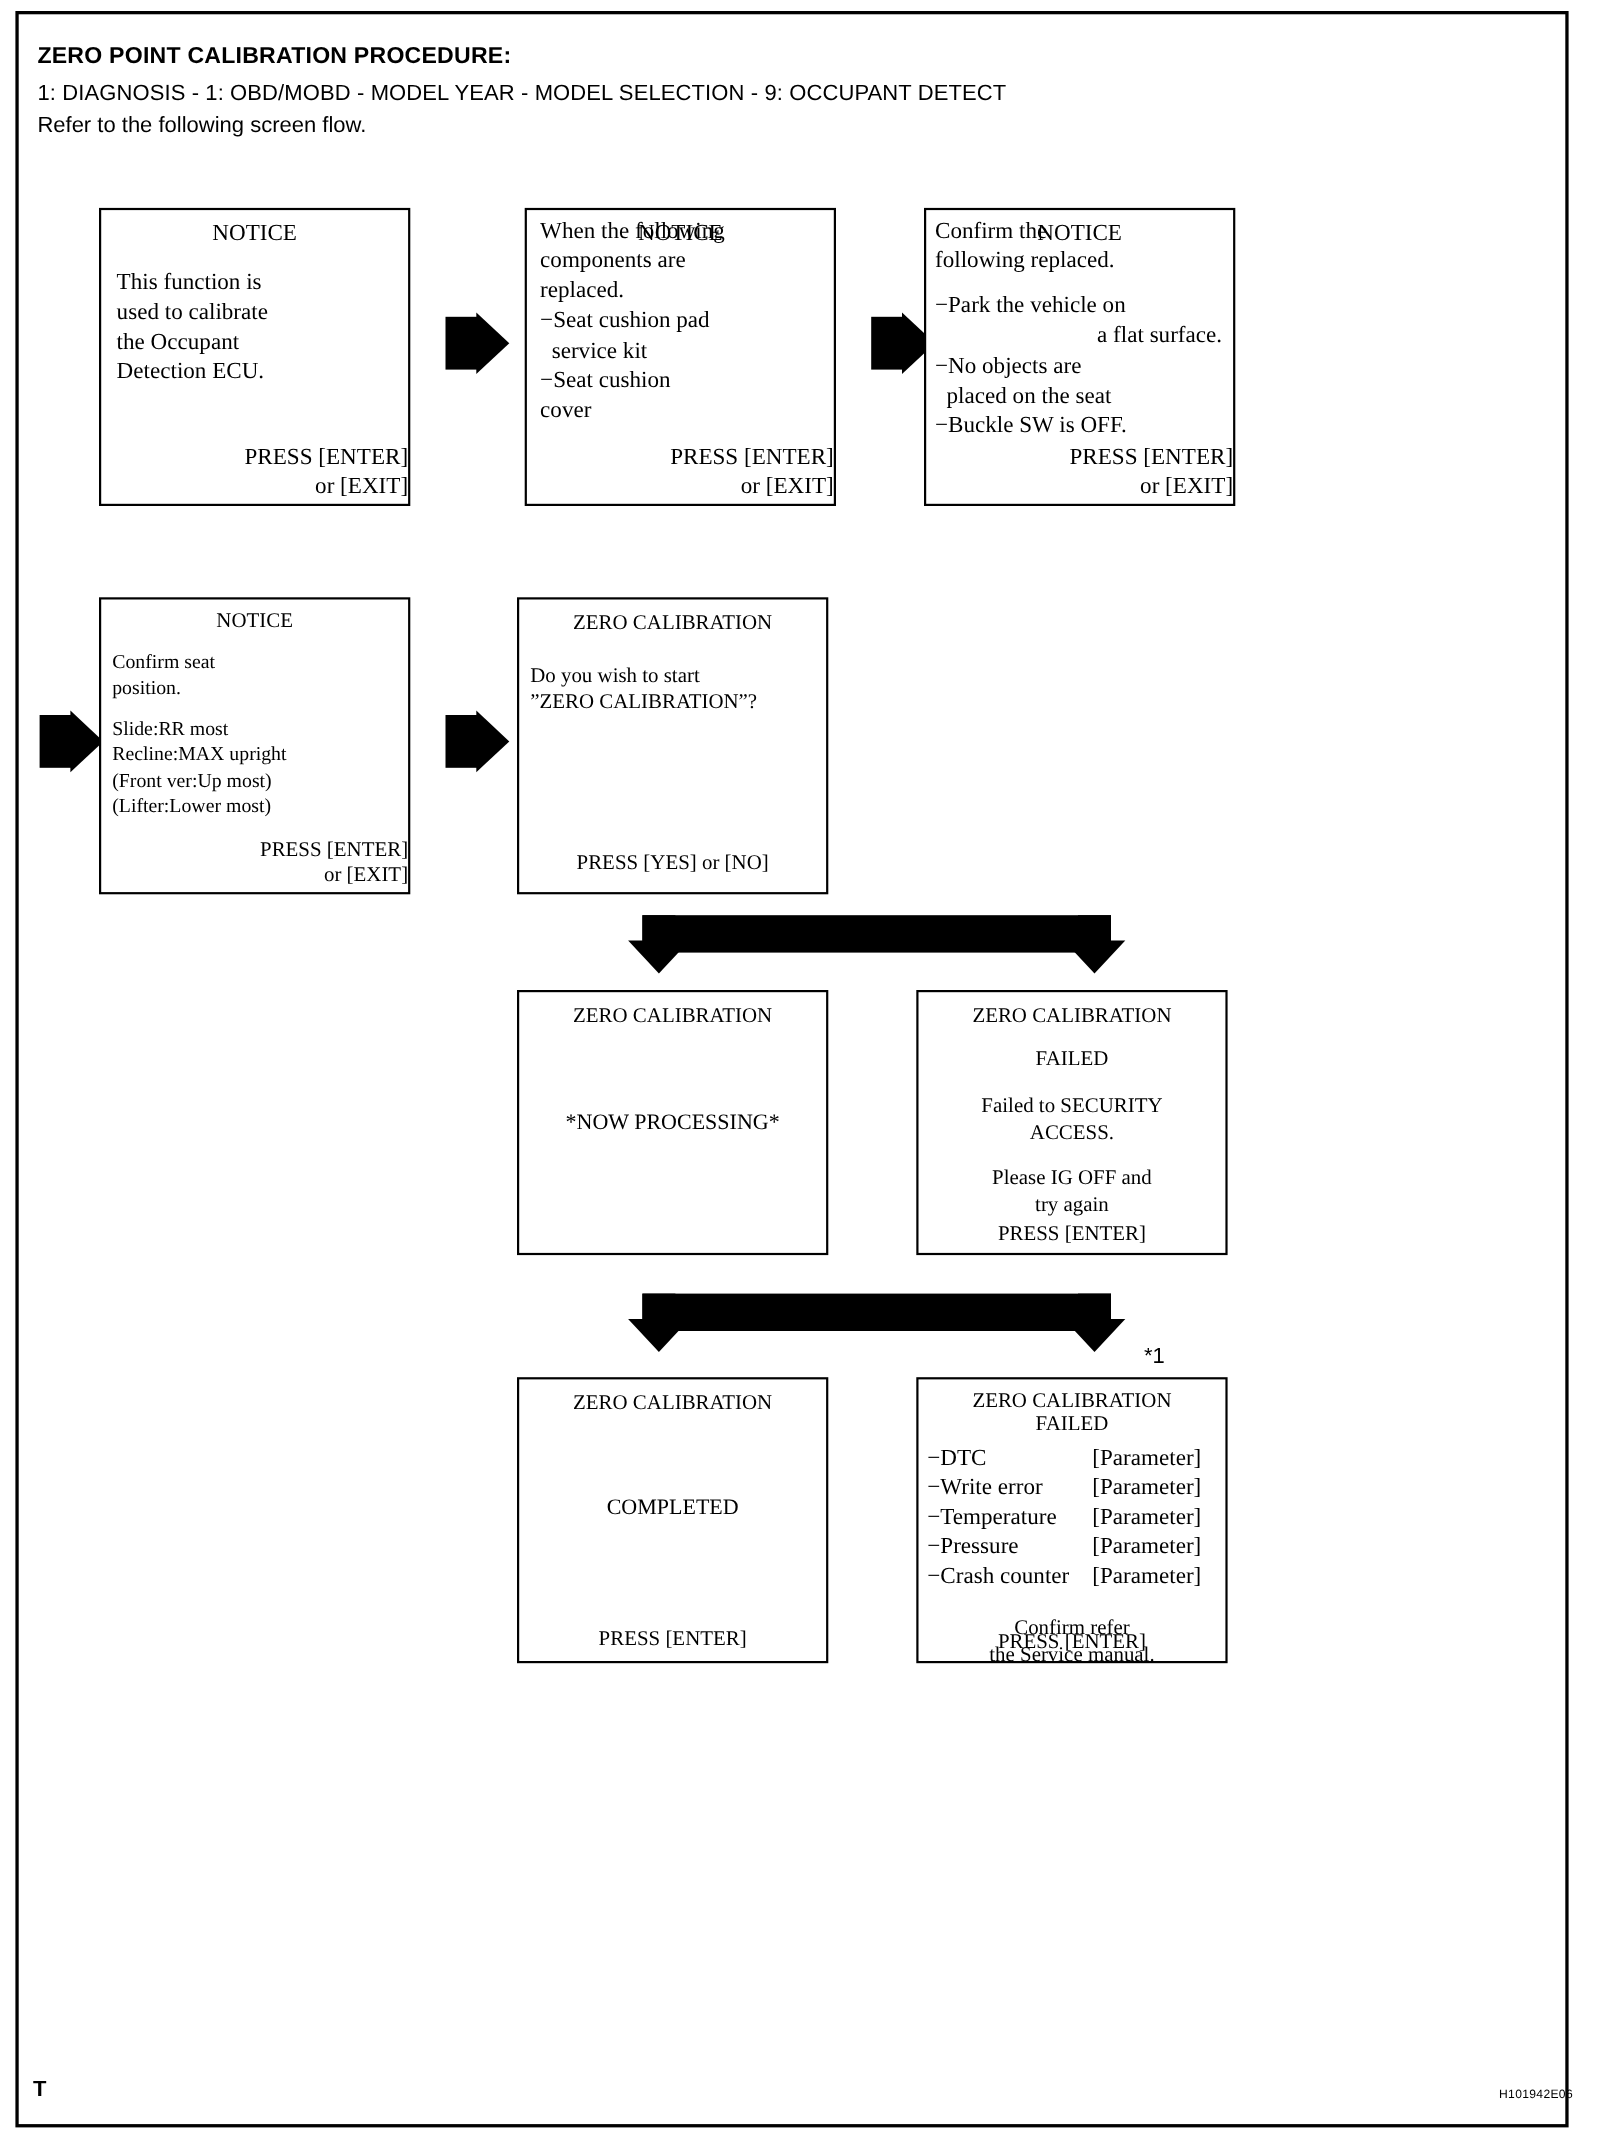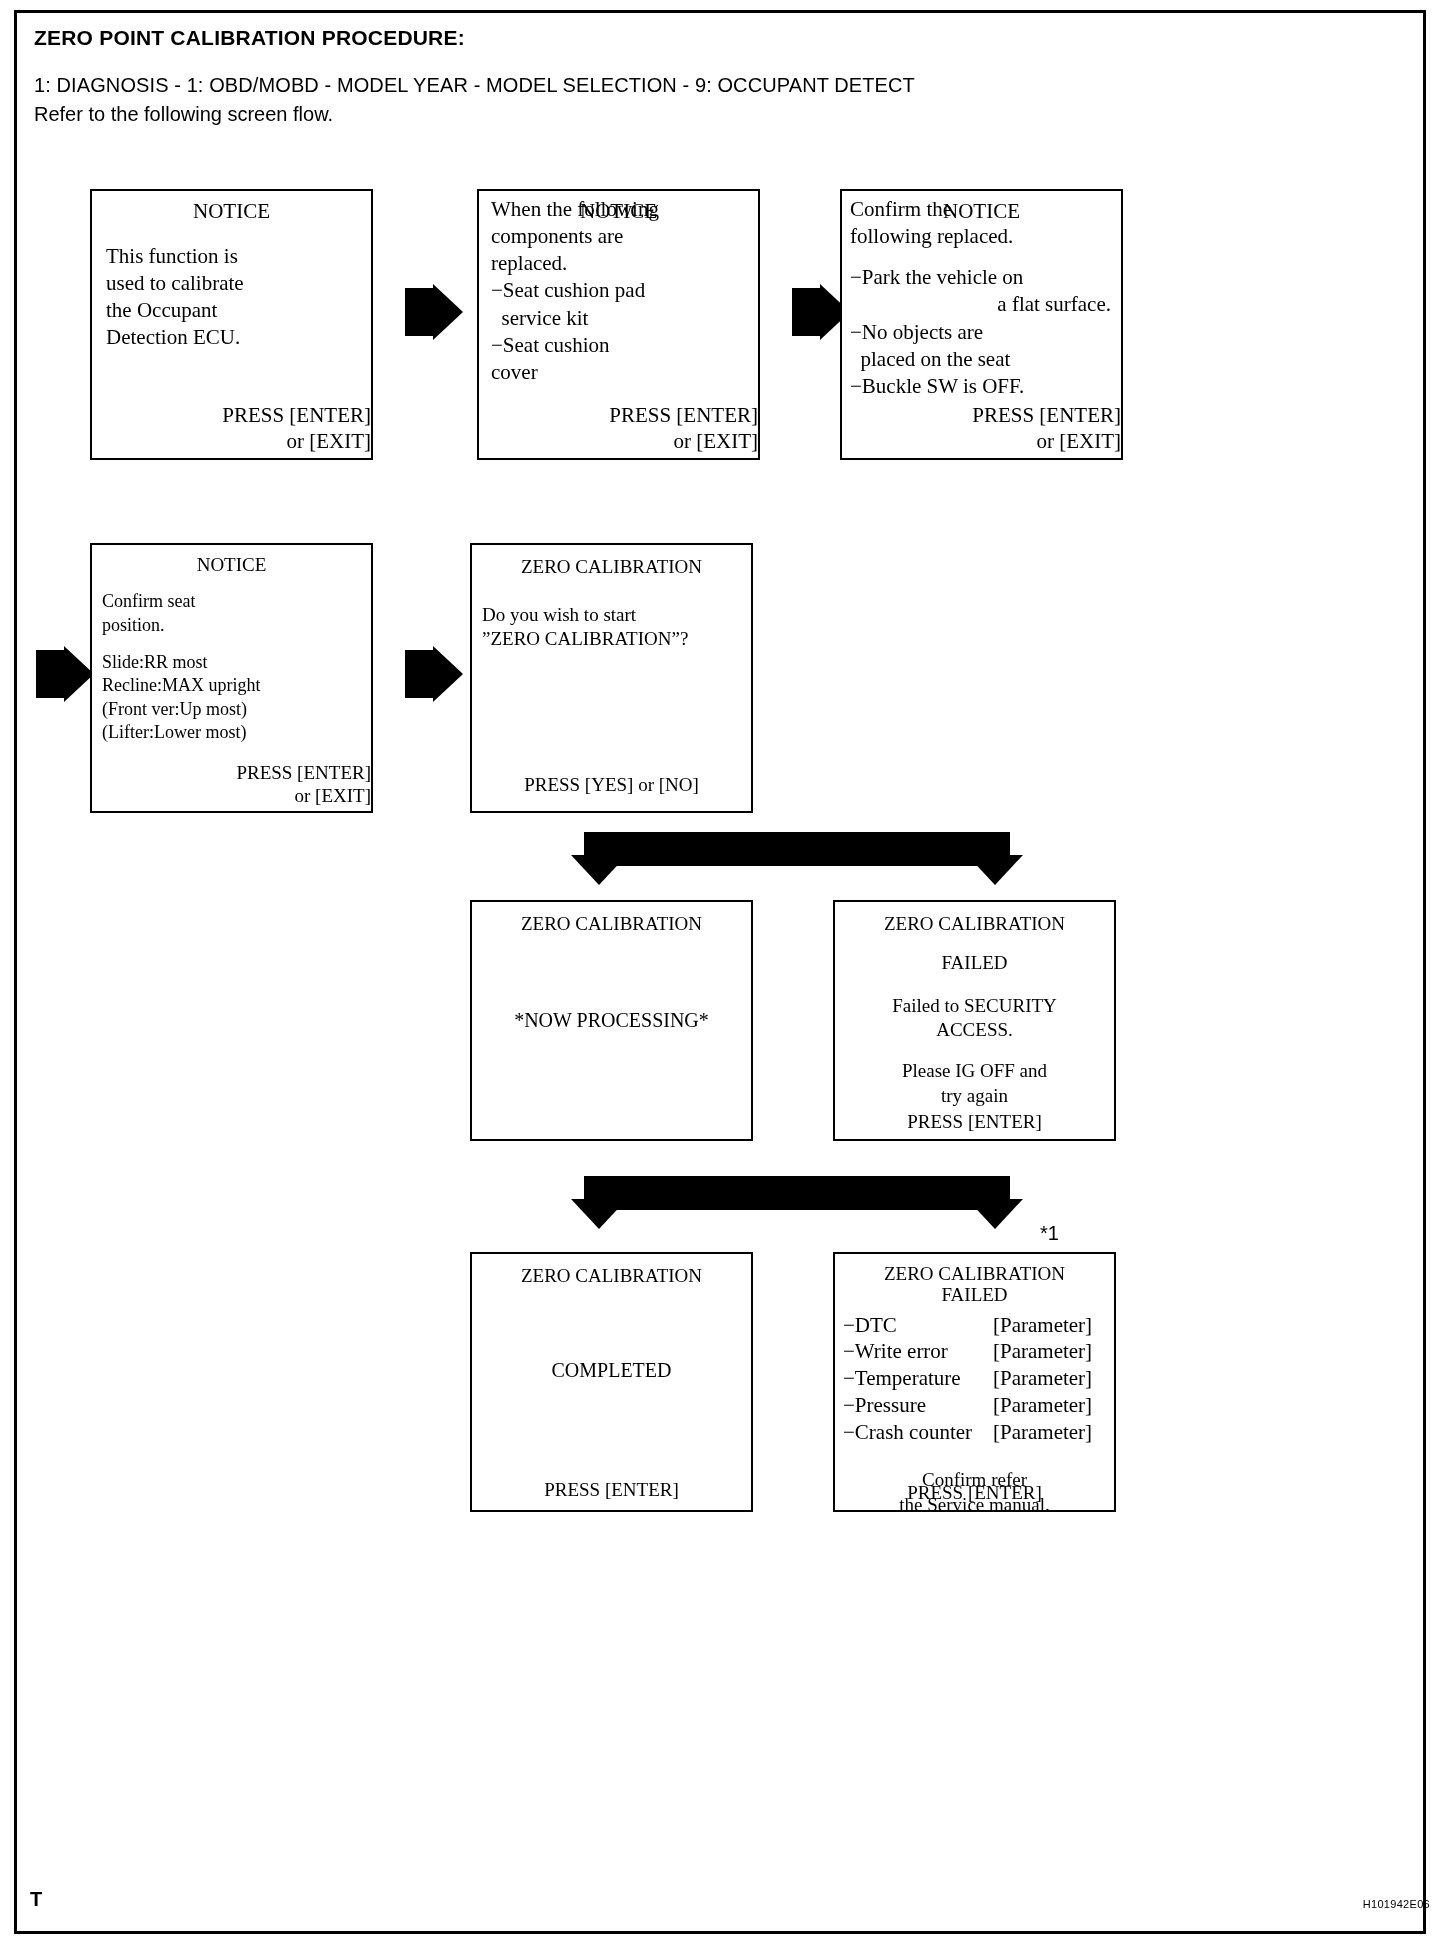--- a/index.html
+++ b/index.html
@@ -27,21 +27,21 @@
     width: 1412px;
     height: 1924px;
     border: 3px solid #000000;
     box-sizing: border-box;
   }
 
   
   .hdr-title {
     position: absolute;
     left: 34px;
-    top: 26px;
+    top: 39px;
     font-family: "Liberation Sans", sans-serif;
     font-weight: bold;
     font-size: 21px;
     letter-spacing: 0.2px;
     white-space: nowrap;
   }
   .hdr-path {
     position: absolute;
     left: 34px;
     top: 74px;

